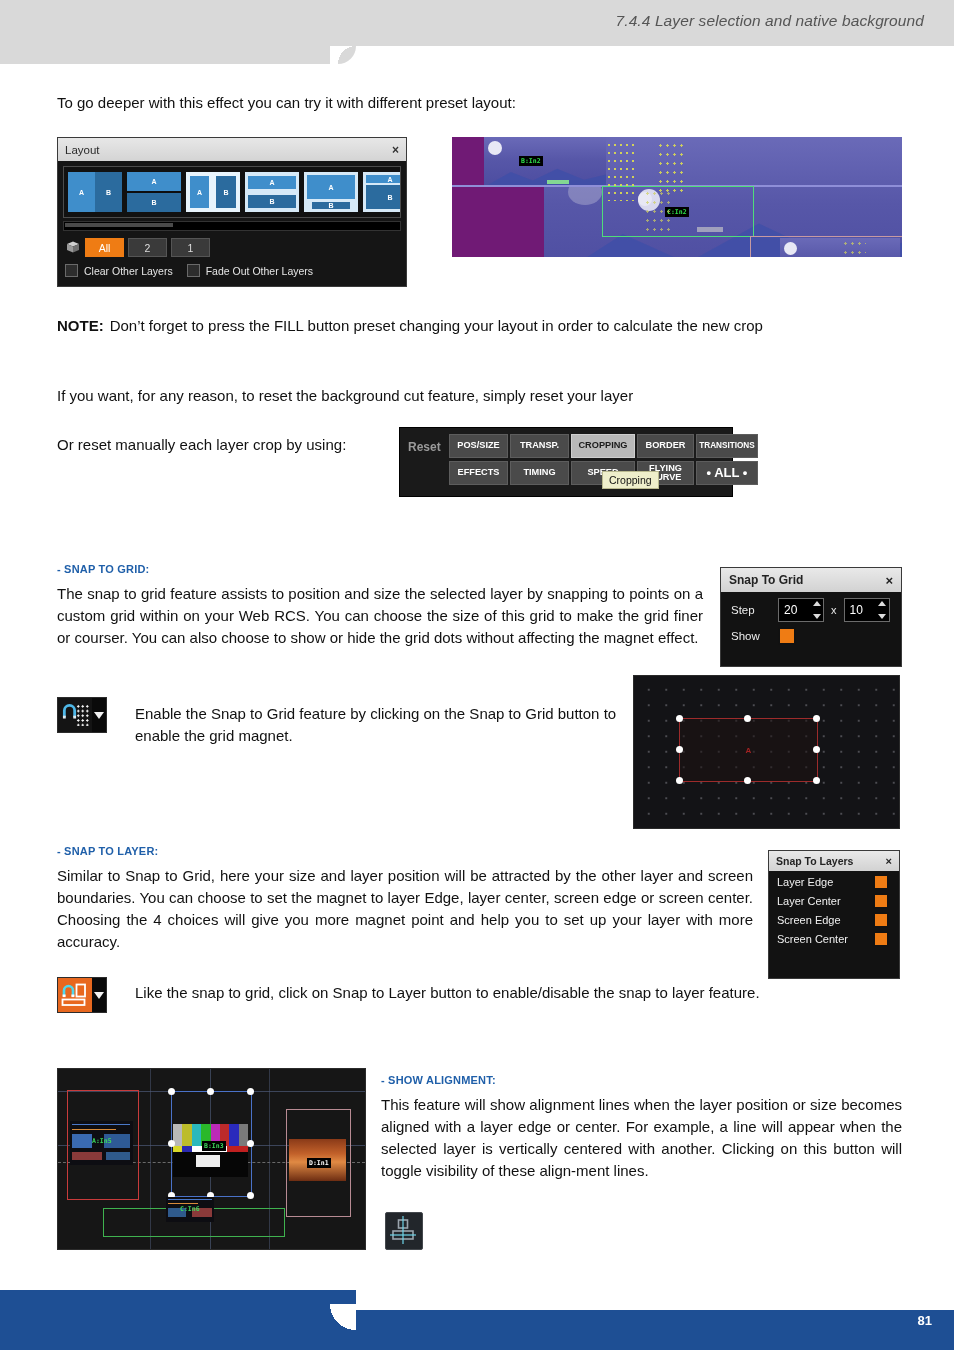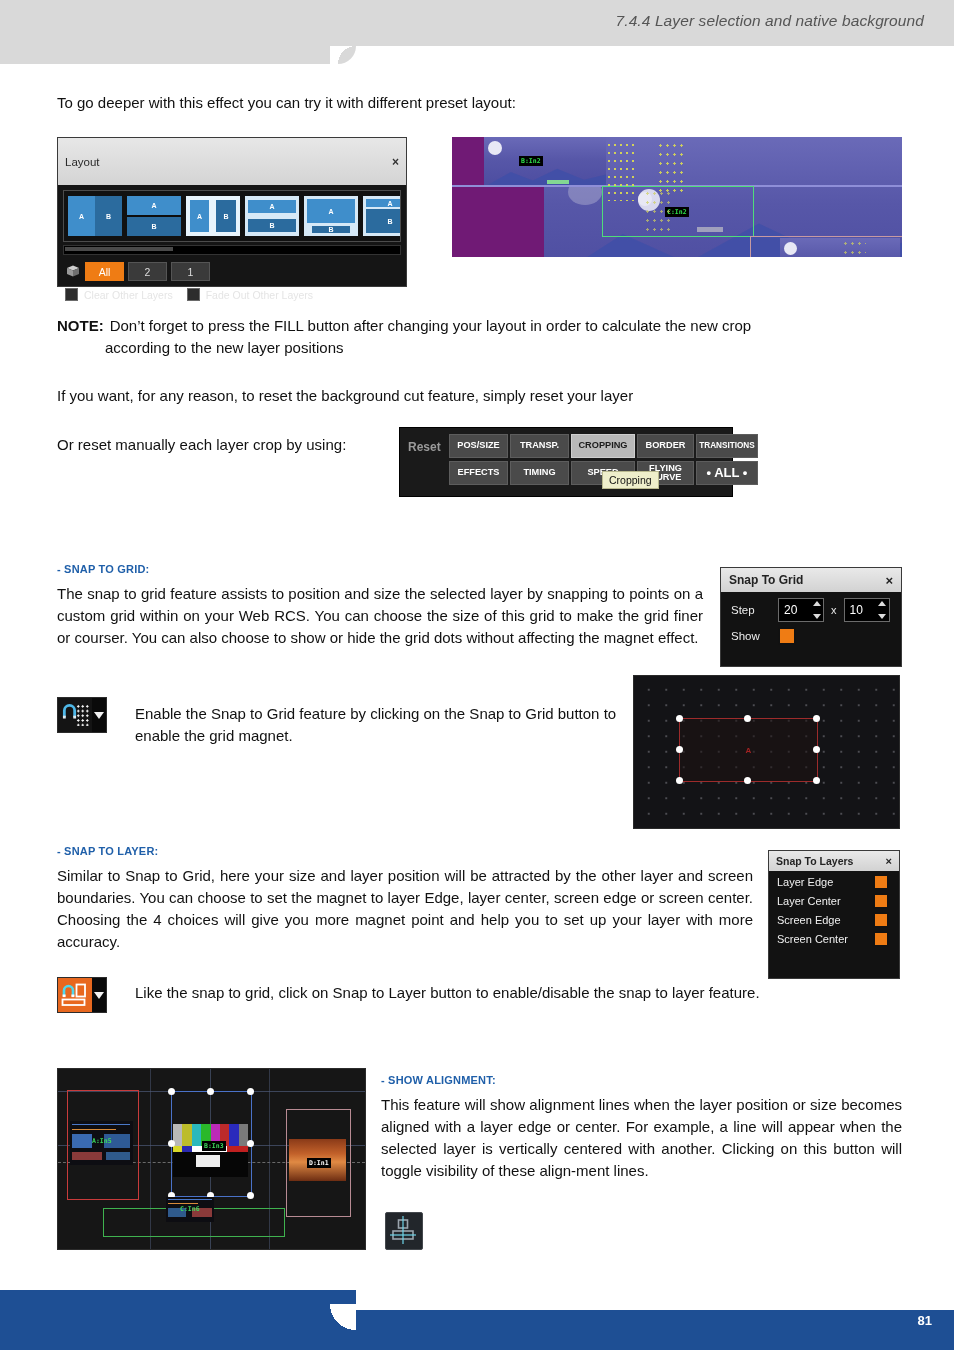--- a/index.html
+++ b/index.html
@@ -32,21 +32,21 @@
   .body-text{position:absolute;font-size:15.2px;color:#1a1a1a;line-height:1.42;
      font-family:"Liberation Serif", serif;}
   .para{font-family:"Liberation Sans",sans-serif;font-size:15px;color:#111;line-height:1.47;}
   .sect-head{color:#1f5fa9;font-weight:bold;font-size:11px;letter-spacing:.2px;}
   .just{text-align:justify;}
 
   
   .layout-panel{position:absolute;left:57px;top:137px;width:348px;height:148px;
      background:#151515;border:1px solid #3a3a3a;}
   .lp-title{height:23px;background:linear-gradient(#e7e7e7,#d4d4d4);
-     display:flex;align-items:center;justify-content:space-between;padding:12px 7px;}
+     display:flex;align-items:center;justify-content:space-between;padding:0 7px;}
   .lp-title span.t{font-size:11.5px;color:#2a2a2a;}
   .lp-title span.x{font-size:12px;color:#333;font-weight:bold;cursor:pointer;}
   .lp-presets{margin:5px 5px 0 5px;height:50px;background:#111;border:1px solid #4c4c4c;
      display:flex;align-items:center;gap:5px;padding:0 4px;overflow:hidden;}
   .preset{width:54px;height:40px;flex:0 0 auto;position:relative;background:#0e0e0e;}
   .pz{position:absolute;display:flex;align-items:center;justify-content:center;
       font-size:7px;color:#fff;font-weight:bold;}
   .pa{background:#3f8ecb;} .pb{background:#2b6b9e;}
   .preset.sel{background:#e8f4fc;padding:3px;box-sizing:border-box;}
   .preset.out{background:#d6e9f7;padding:2px;box-sizing:border-box;}
@@ -260,23 +260,22 @@
   <div class="dotcol" style="left:390px;top:102px;width:24px;height:36px;
       background-image:radial-gradient(#cfcf60 1px,transparent 1.2px);background-size:7px 9px;opacity:.7;"></div>
   <div class="uiblk" style="left:95px;top:43px;width:22px;height:4px;background:#8ff08f;"></div>
   <div class="uiblk" style="left:92px;top:141px;width:26px;height:6px;background:#4fd44f;"></div>
   <div class="uiblk" style="left:245px;top:90px;width:26px;height:5px;background:#c9c9c9;opacity:.65;"></div>
 </div>
 
 <div class="para" style="position:absolute;left:57px;top:315px;width:845px;">
   <div style="display:flex;">
     <b style="margin-right:6px;">NOTE:</b>
-    <span class="just" style="flex:1;">Don’t forget to press the FILL button after changing your layout in order to calculate the new crop</span>
-  </div>
-  <div style="padding-left:48px;">according to the new layer positions</div>
+    <span class="just" style="flex:1;">Don’t forget to press the FILL button preset changing your layout in order to calculate the new crop</span>
+  </div>
 </div>
 
 <div class="para" style="position:absolute;left:57px;top:385px;width:845px;">If you want, for any reason, to reset the background cut feature, simply reset your layer</div>
 
 <div class="para" style="position:absolute;left:57px;top:434px;width:350px;">Or reset manually each layer crop by using:</div>
 
 <div class="reset-panel">
   <div class="rp-label">Reset</div>
 
   <div class="rbtn" style="left:49px;top:6px;width:57px;height:22px;">POS/SIZE</div>

